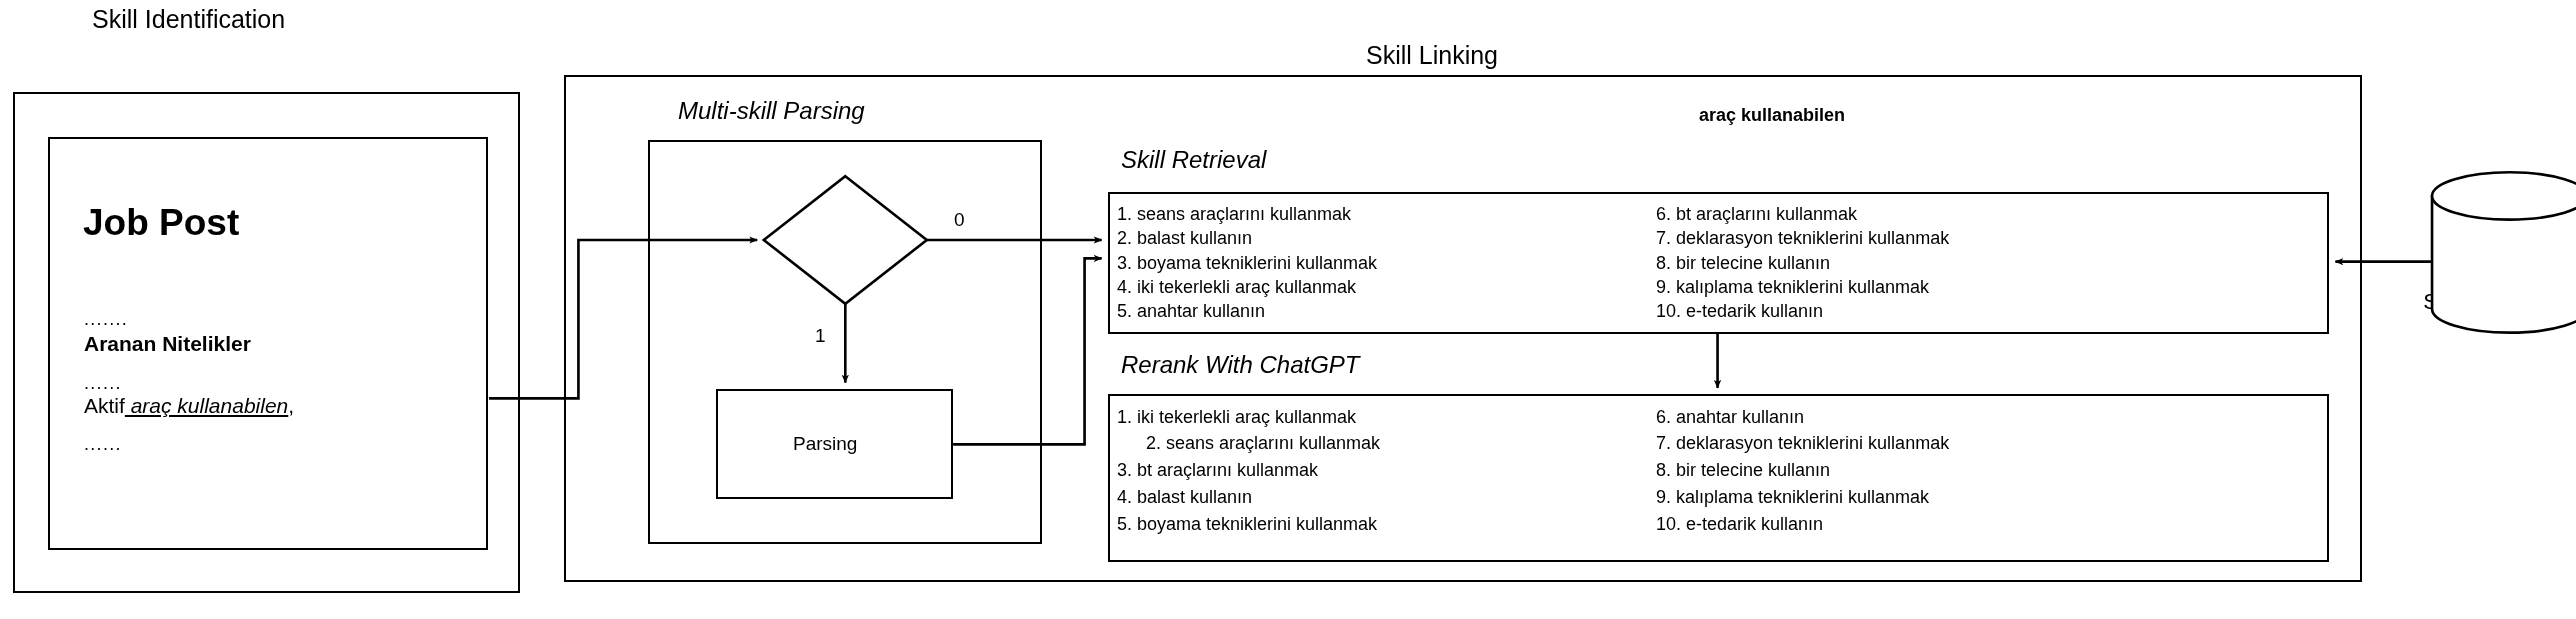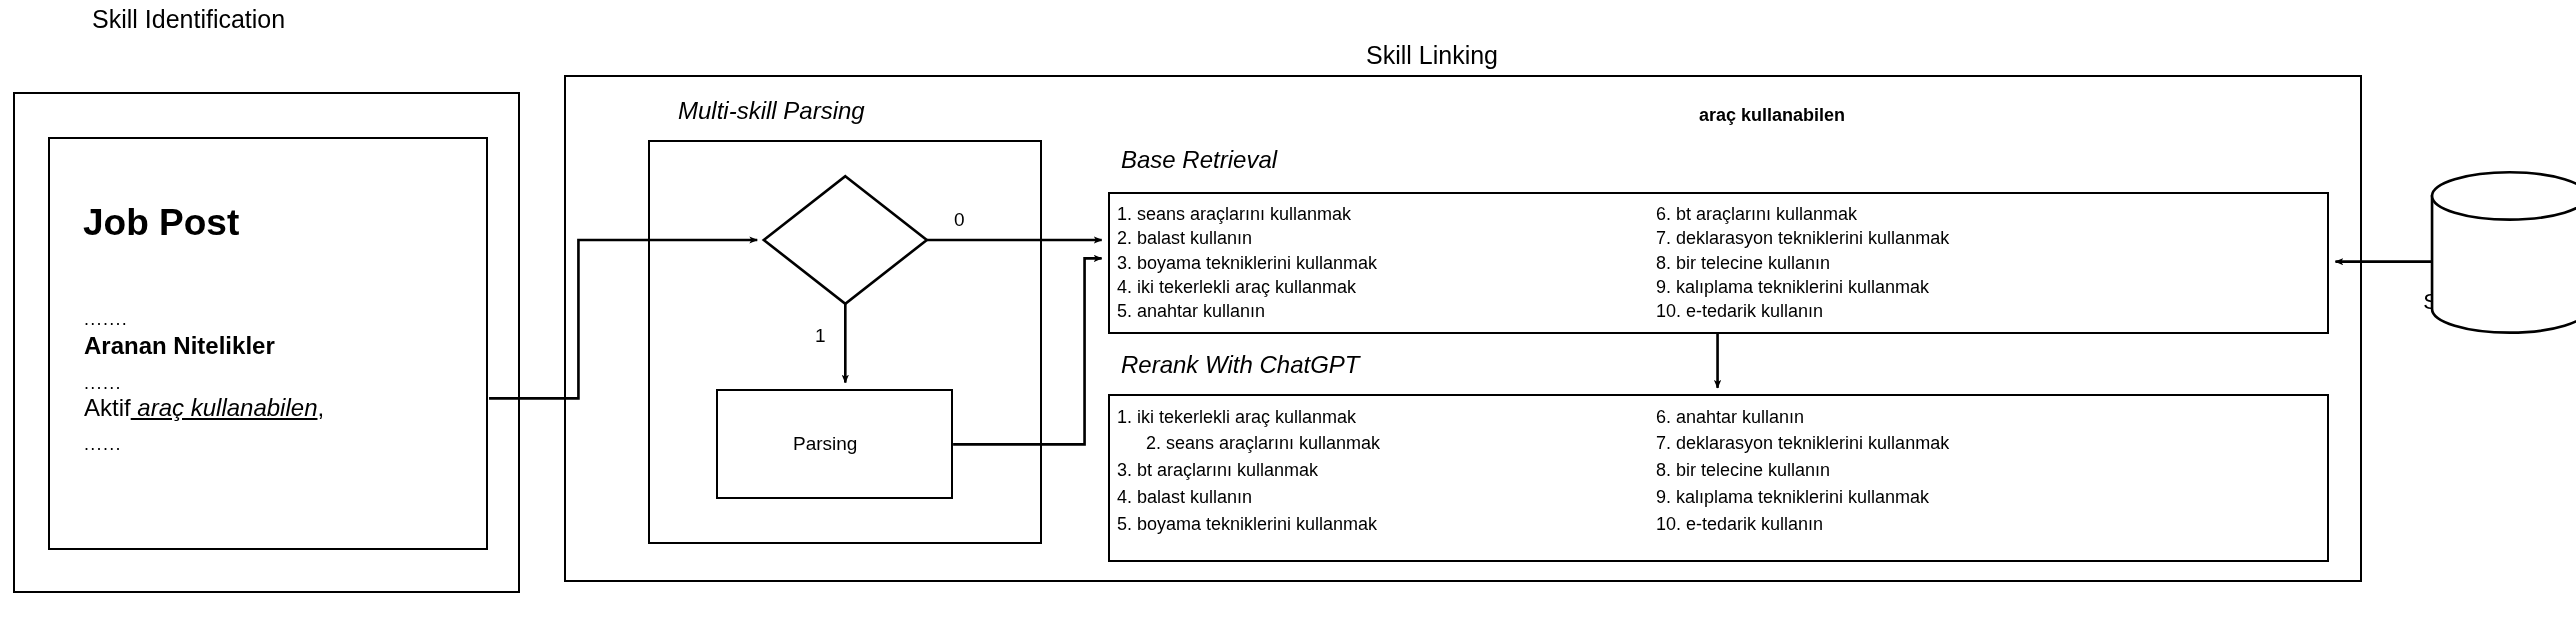--- a/index.html
+++ b/index.html
@@ -57,21 +57,21 @@
 
   
   .jobpost-title {
     position: absolute;
     font-size: 37px;
     font-weight: bold;
     white-space: nowrap;
   }
   .jp-line {
     position: absolute;
-    font-size: 24px;
+    font-size: 21px;
     white-space: nowrap;
   }
   .jp-line.bold { font-weight: bold; }
   .jp-line .skill-underline {
     font-style: italic;
     text-decoration: underline;
   }
   .jp-dots {
     position: absolute;
     font-size: 18px;
@@ -159,21 +159,21 @@
   <div class="edge-label" style="left:954px; top:209px;">0</div>
 
   <div class="edge-label" style="left:815px; top:325px;">1</div>
 
   <div class="box-thin" style="left:716px; top:389px; width:237px; height:110px;"></div>
 
   <div class="node-label" style="left:793px; top:433px;">Parsing</div>
 
   <div class="bold-label" style="left:1699px; top:105px;">araç kullanabilen</div>
 
-  <div class="sub-title-italic" style="left:1121px; top:146px;">Base Retrieval</div>
+  <div class="sub-title-italic" style="left:1121px; top:146px;">Skill Retrieval</div>
 
   <div class="box-thin" style="left:1108px; top:192px; width:1221px; height:142px;"></div>
 
   <div id="retrieval-left">
       <div class="list-item" style="left: 1117px; top: 205px;">1. seans araçlarını kullanmak</div>
       <div class="list-item" style="left: 1117px; top: 229px;">2. balast kullanın</div>
       <div class="list-item" style="left: 1117px; top: 254px;">3. boyama tekniklerini kullanmak</div>
       <div class="list-item" style="left: 1117px; top: 278px;">4. iki tekerlekli araç kullanmak</div>
       <div class="list-item" style="left: 1117px; top: 302px;">5. anahtar kullanın</div>
     </div>

